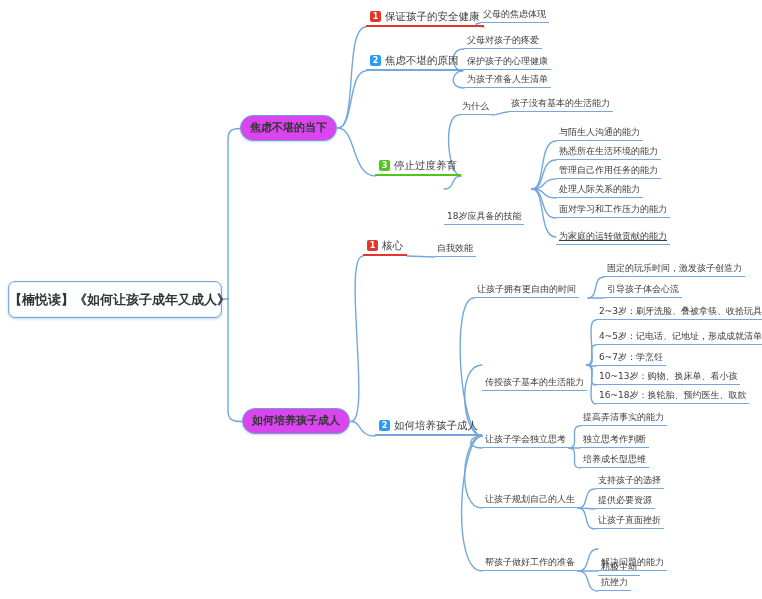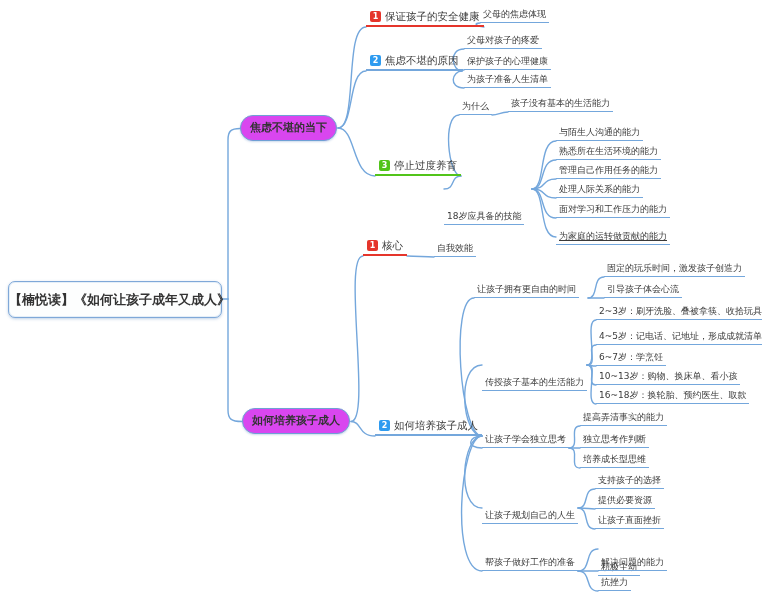--- a/index.html
+++ b/index.html
@@ -148,21 +148,21 @@
   <div class="node leaf" style="left:596px; top:330px;">4~5岁：记电话、记地址，形成成就清单</div>
   <div class="node leaf" style="left:596px; top:351px;">6~7岁：学烹饪</div>
   <div class="node leaf" style="left:596px; top:370px;">10~13岁：购物、换床单、看小孩</div>
   <div class="node leaf" style="left:596px; top:389px;">16~18岁：换轮胎、预约医生、取款</div>
 
   <div class="node leaf" style="left:482px; top:433px;">让孩子学会独立思考</div>
   <div class="node leaf" style="left:580px; top:411px;">提高弄清事实的能力</div>
   <div class="node leaf" style="left:580px; top:433px;">独立思考作判断</div>
   <div class="node leaf" style="left:580px; top:453px;">培养成长型思维</div>
 
-  <div class="node leaf" style="left:482px; top:493px;margin-top:16px;">让孩子规划自己的人生</div>
+  <div class="node leaf" style="left:482px; top:493px;">让孩子规划自己的人生</div>
   <div class="node leaf" style="left:595px; top:474px;">支持孩子的选择</div>
   <div class="node leaf" style="left:595px; top:494px;">提供必要资源</div>
   <div class="node leaf" style="left:595px; top:514px;">让孩子直面挫折</div>
 
   <div class="node leaf" style="left:482px; top:556px;">帮孩子做好工作的准备</div>
   <div class="node leaf" style="left:598px; top:534px;margin-top:27px;">积极主动</div>
   <div class="node leaf" style="left:598px; top:556px;">解决问题的能力</div>
   <div class="node leaf" style="left:598px; top:576px;">抗挫力</div>
 
 </div>

